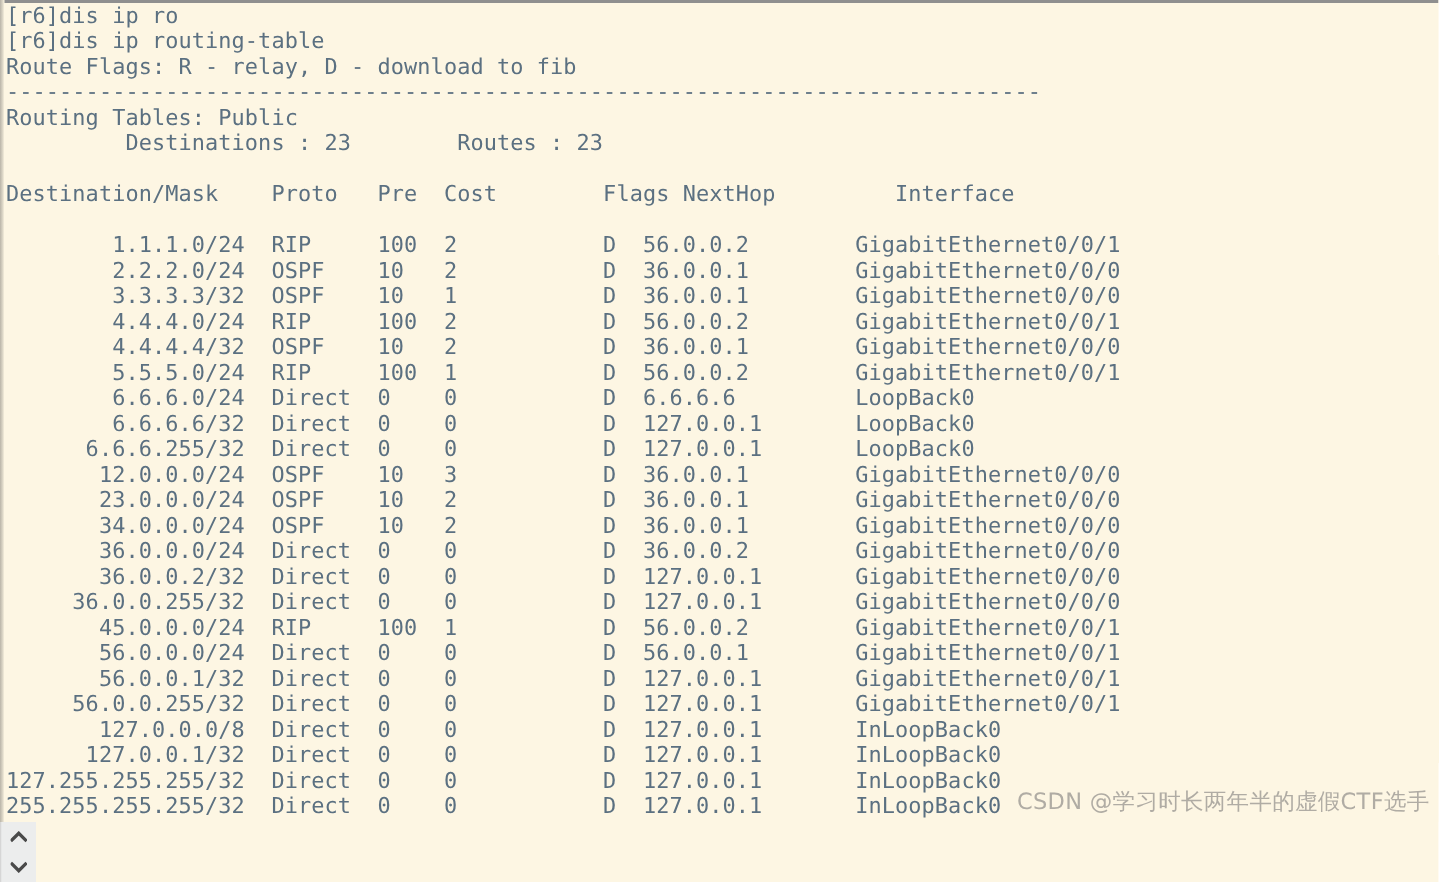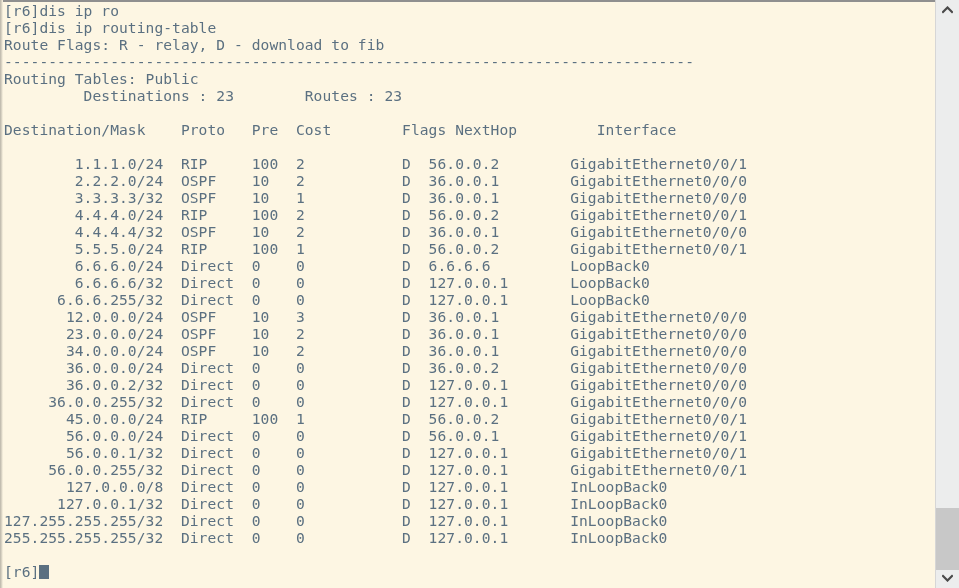--- a/index.html
+++ b/index.html
@@ -14,21 +14,21 @@
     font-family: "DejaVu Sans Mono", "Liberation Mono", monospace;
   }
 
   #terminal-window {
     position: relative;
     width: 959px;
     height: 588px;
     box-sizing: border-box;
     background: #fdf6e3;
     display: flex;
-    flex-direction: row;
+    flex-direction: column;
   }
 
   
   #terminal-window::before {
     content: "";
     position: absolute;
     left: 0; top: 0;
     width: 100%;
     height: 2px;
     background: #8f8f8f;
@@ -155,20 +155,21 @@
        45.0.0.0/24  RIP     100  1           D  56.0.0.2        GigabitEthernet0/0/1
        56.0.0.0/24  Direct  0    0           D  56.0.0.1        GigabitEthernet0/0/1
        56.0.0.1/32  Direct  0    0           D  127.0.0.1       GigabitEthernet0/0/1
      56.0.0.255/32  Direct  0    0           D  127.0.0.1       GigabitEthernet0/0/1
        127.0.0.0/8  Direct  0    0           D  127.0.0.1       InLoopBack0
       127.0.0.1/32  Direct  0    0           D  127.0.0.1       InLoopBack0
 127.255.255.255/32  Direct  0    0           D  127.0.0.1       InLoopBack0
 255.255.255.255/32  Direct  0    0           D  127.0.0.1       InLoopBack0
 
 <span>[r6]</span><span class="cursor-block"></span></pre>
+    <div id="watermark">CSDN @学习时长两年半的虚假CTF选手</div>
   </div>
 
   <div id="scrollbar">
     <div class="scroll-arrow">
       <svg width="11" height="8" viewBox="0 0 11 8">
         <path d="M1 6 L5.5 1.5 L10 6" stroke="#4a4a4a" stroke-width="2.2" fill="none" stroke-linecap="square"></path>
       </svg>
     </div>
     <div id="scroll-track">
       <div id="scroll-thumb"></div>

